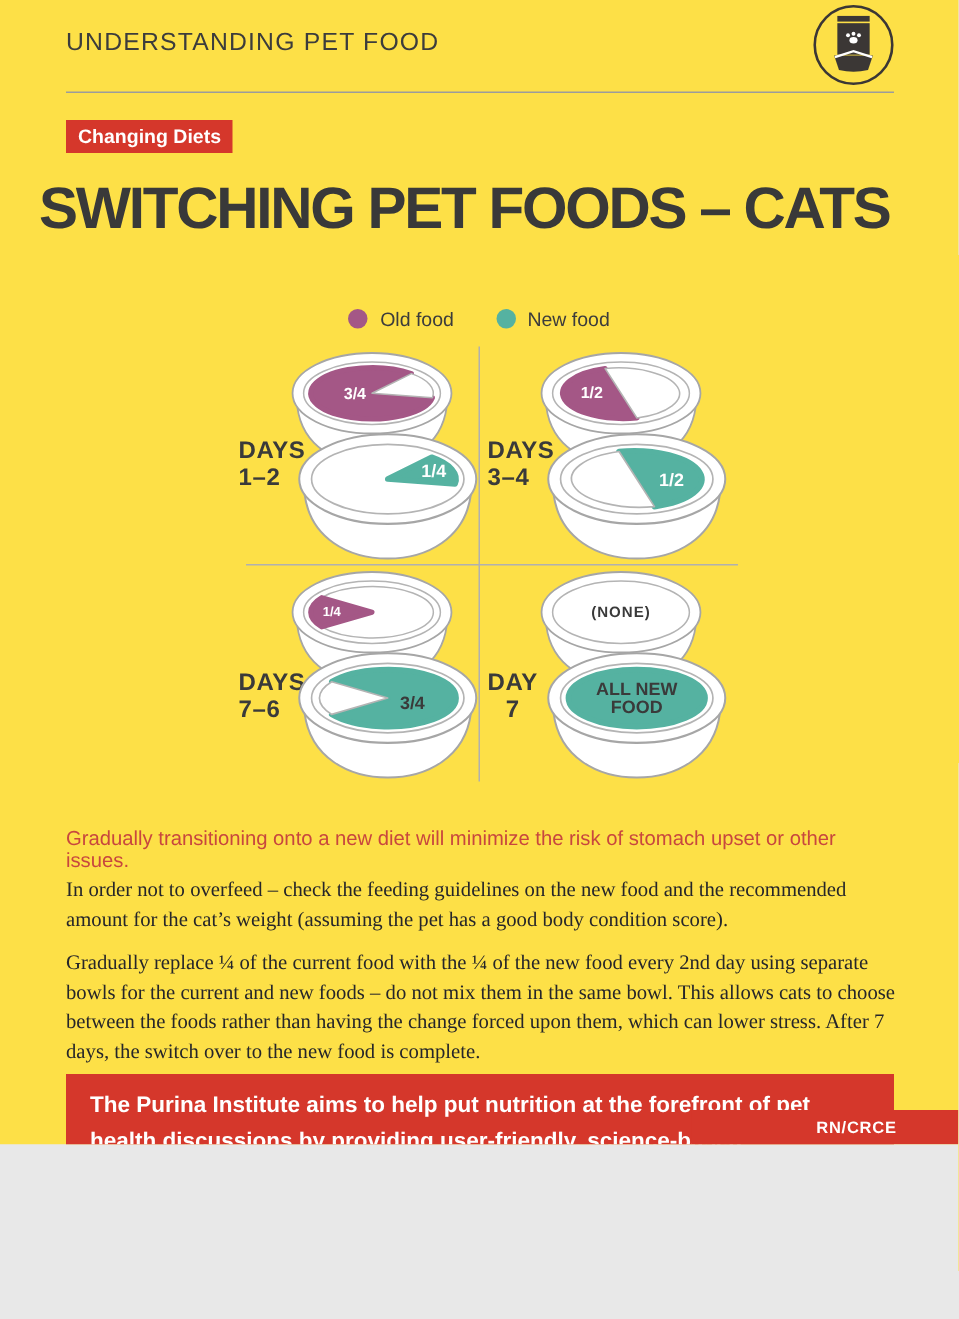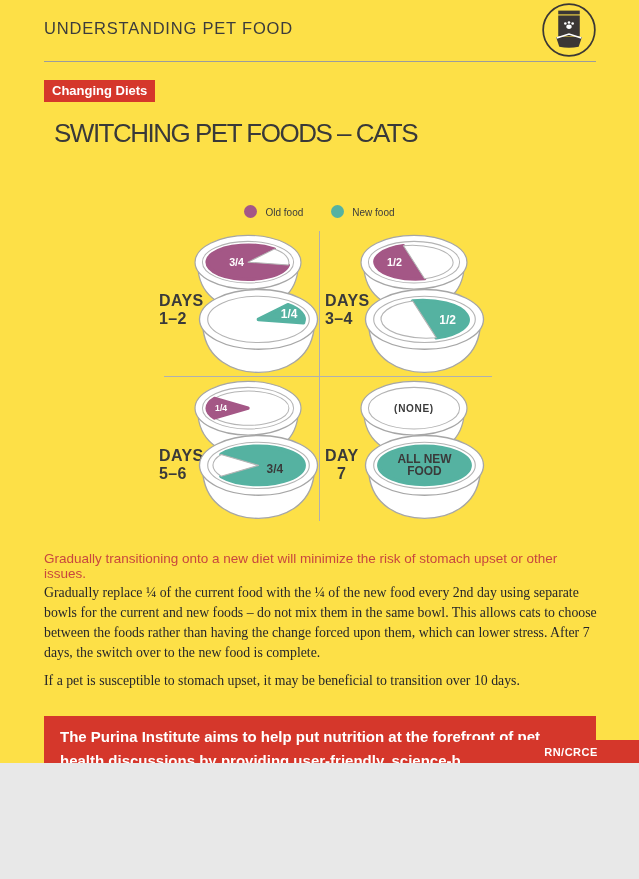--- a/index.html
+++ b/index.html
@@ -8,26 +8,26 @@
 
   
   .header-title{position:absolute;left:44px;top:19px;font-size:16.5px;letter-spacing:.8px;
                 color:#3c3c3c;font-weight:400;}
   .header-icon{position:absolute;left:541px;top:2px;width:56px;height:56px;}
   .header-rule{position:absolute;left:44px;right:43px;top:61px;border-top:1.6px solid #9c9c9c;}
 
   
   .badge{position:absolute;left:44px;top:80px;background:#d5372b;color:#fff;
          font-size:13px;font-weight:bold;padding:3px 8px 4px 8px;text-align:right;}
-  .page-title{position:absolute;left:54px;top:118px;font-size:26px;font-weight:normal;
+  .page-title{position:absolute;left:26px;top:118px;font-size:39px;font-weight:bold;
               letter-spacing:-1.5px;color:#393939;white-space:nowrap;}
 
   
   .legend{position:absolute;left:0;top:205px;width:100%;display:flex;justify-content:center;gap:28px;}
-  .legend-item{display:flex;align-items:flex-end;gap:8px;font-size:10px;color:#3c3c3c;}
+  .legend-item{display:flex;align-items:center;gap:8px;font-size:13px;color:#3c3c3c;}
   .dot{width:13px;height:13px;border-radius:50%;}
   .dot-old{background:#a45786;}
   .dot-new{background:#55b2a1;}
 
   
   .grid{position:absolute;left:154px;top:231px;width:332px;height:290px;}
   .v-divider{position:absolute;left:165px;top:0;width:1.3px;height:290px;background:#b0b0b0;}
   .h-divider{position:absolute;left:10px;right:-6px;top:145px;height:1.3px;background:#b0b0b0;}
   .quadrant{position:absolute;width:166px;height:145px;}
   .q1{left:0;top:0;}.q2{left:166px;top:0;}.q3{left:0;top:146px;}.q4{left:166px;top:146px;text-align:center;}
@@ -164,21 +164,21 @@
       <svg class="bowl top" viewBox="0 0 170 118">
         <path class="bowl-body" d="M10.8,55.7 C16,95 50,113 85,113 C120,113 154,95 159.2,55.7"></path>
         <ellipse class="bowl-rim" cx="85" cy="42" rx="79" ry="40"></ellipse>
         <ellipse class="bowl-inner" cx="85" cy="42" rx="68" ry="31"></ellipse>
         <path class="food-gap" d="M85,42 L35,27.4 A61 25.5 0 1 1 35,56.6 Z"></path>
         <path class="food-old" d="M85,42 L35,56.6 A61 25.5 0 0 1 35,27.4 Z"></path>
         <text class="portion small" x="45" y="46">1/4</text>
       </svg>
       <div class="day-label">
         <div>DAYS</div>
-        <div>5–6</div>
+        <div>7–6</div>
       </div>
       <svg class="bowl bottom" viewBox="0 0 170 118">
         <path class="bowl-body" d="M10.8,55.7 C16,95 50,113 85,113 C120,113 154,95 159.2,55.7"></path>
         <ellipse class="bowl-rim" cx="85" cy="42" rx="79" ry="40"></ellipse>
         <ellipse class="bowl-inner" cx="85" cy="42" rx="68" ry="31"></ellipse>
         <path class="food-new" d="M85,42 L35,27.4 A61 25.5 0 1 1 35,56.6 Z"></path>
         <path class="food-gap" d="M85,42 L35,56.6 A61 25.5 0 0 1 35,27.4 Z"></path>
         <text class="portion dark" x="107" y="52">3/4</text>
       </svg>
     </div>
@@ -201,20 +201,21 @@
         <ellipse class="food-new" cx="85" cy="42" rx="61" ry="25.5"></ellipse>
         <text class="portion dark" x="85" y="39">ALL NEW</text>
         <text class="portion dark" x="85" y="55">FOOD</text>
       </svg>
     </div>
   </div>
 
   <div class="highlight">Gradually transitioning onto a new diet will minimize the risk of stomach upset or other issues.</div>
 
   <div class="body-text">
+    <p>In order not to overfeed – check the feeding guidelines on the new food and the recommended amount for the cat’s weight (assuming the pet has a good body condition score).</p>
     <p>Gradually replace ¼ of the current food with the ¼ of the new food every 2nd day using separate bowls for the current and new foods – do not mix them in the same bowl. This allows cats to choose between the foods rather than having the change forced upon them, which can lower stress. After 7 days, the switch over to the new food is complete.</p>
     <p>If a pet is susceptible to stomach upset, it may be beneficial to transition over 10 days.</p>
   </div>
 
   <div class="info-box">
     <div class="info-text">The Purina Institute aims to help put nutrition at the forefront of pet health discussions by providing user-friendly, science-based information that helps pets live longer, healthier lives.</div>
   </div>
 
   <div class="footer-logo">
     <div class="tagline">Advancing Science for Pet Health</div>

